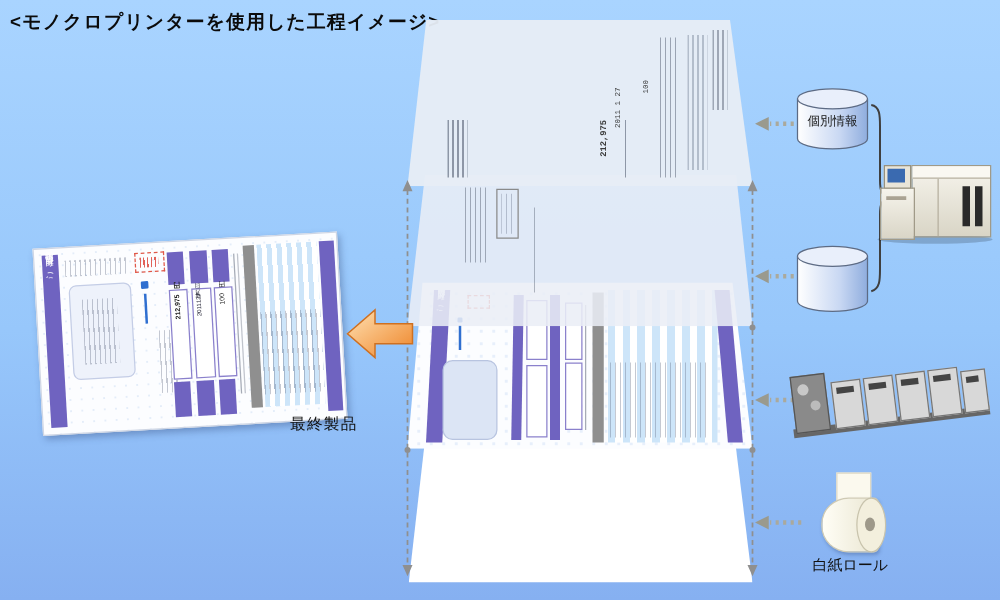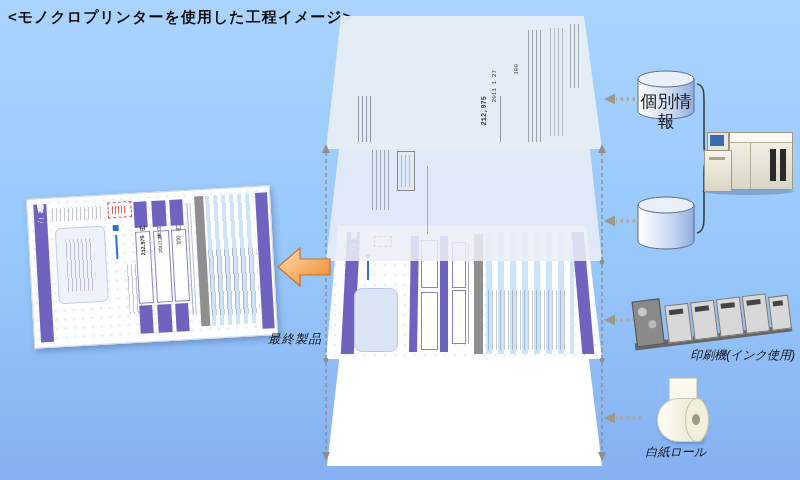--- a/index.html
+++ b/index.html
@@ -23,22 +23,22 @@
 
   .vtext{display:inline-block;writing-mode:vertical-rl;transform:rotate(180deg);white-space:nowrap;}
   .mono-num{color:#3b3b3b;font-family:"Liberation Mono","DejaVu Sans Mono",monospace;}
 
   .purple{background:#6f63c0;}
   .fieldbox{background:#ffffff;border:1px solid #8a80cc;}
   .graybar{background:#8f8f8f;}
   .stripes{background:repeating-linear-gradient(90deg,#cde5f9 0 6px,#ffffff 6px 12px);}
   .stripes-sm{background:repeating-linear-gradient(90deg,#cde5f9 0 4px,#ffffff 4px 8px);}
 
-  .label-jp{color:#111;font-size:12px;text-align:right;line-height:1.25;font-style:italic;}
-  .cyl-label{color:#151515;font-size:17px;text-align:center;line-height:1.2;}
+  .label-jp{color:#111;font-size:12px;text-align:left;line-height:1.25;}
+  .cyl-label{color:#151515;font-size:10px;text-align:center;line-height:1.2;}
 
   
   .final-card{left:30px;top:192px;width:242px;height:148px;background:#fcfdff;
       background-image:radial-gradient(#e4edf9 1.1px,transparent 1.1px);background-size:9px 9px;
       border:1px solid #cfd6e4;box-shadow:2px 3px 6px rgba(40,60,110,0.35);
       transform:rotate(-3.25deg);z-index:6;}
 
   
   .printer-box{background:linear-gradient(180deg,#f6f4ec,#d9d5c6);border:1px solid #a09a88;}
   .press-unit{background:#d8d8d8;border:1px solid #777;}
@@ -172,29 +172,28 @@
           <div class="abs" style="left:3px;top:4px;width:14px;height:5px;background:#444;"></div>
         </div>
       <div class="abs press-unit" style="left:112px;top:12px;width:22px;height:36px;">
           <div class="abs" style="left:3px;top:4px;width:14px;height:5px;background:#444;"></div>
         </div>
       <div class="abs press-unit" style="left:138px;top:16px;width:18px;height:32px;">
           <div class="abs" style="left:3px;top:4px;width:10px;height:5px;background:#444;"></div>
         </div>
     </div>
   </div>
-  <div class="abs label-jp" style="left:645px;top:348px;width:150px;z-index:6;">印刷機(インク使用)</div>
 
   <div class="abs" style="left:655px;top:376px;width:58px;height:66px;z-index:6;">
     <div class="abs" style="left:14px;top:2px;width:26px;height:24px;background:#fbf9ee;border:1px solid #ddd8c4;"></div>
     <div class="abs" style="left:2px;top:22px;width:44px;height:42px;background:linear-gradient(90deg,#fffef6,#e9e5d0);border:1px solid #cfcab4;border-radius:22px 4px 4px 22px / 21px 4px 4px 21px;box-shadow:1px 2px 3px rgba(40,60,110,0.3);"></div>
     <div class="abs" style="left:30px;top:22px;width:22px;height:42px;background:#f3efdd;border:1px solid #c8c3ac;border-radius:50%;"></div>
     <div class="abs" style="left:37px;top:38px;width:8px;height:11px;background:#9e998a;border-radius:50%;"></div>
   </div>
-  <div class="abs label-jp" style="left:636px;top:445px;width:70px;z-index:6;">白紙ロール</div>
+  <div class="abs label-jp" style="left:650px;top:445px;width:70px;z-index:6;">白紙ロール</div>
 
   <svg class="abs" style="left:276px;top:242px;z-index:7;" width="56" height="50" viewBox="0 0 56 50">
     <defs>
       <linearGradient id="og" x1="0" y1="0" x2="1" y2="1">
         <stop offset="0" stop-color="#ffe2b4"></stop>
           <stop offset="1" stop-color="#ee8428"></stop>
       </linearGradient>
     </defs>
     <polygon points="2,25 24,6 24,17 54,17 54,33 24,33 24,44" fill="url(#og)" stroke="#cf7020" stroke-width="1.2"></polygon>
   </svg>

